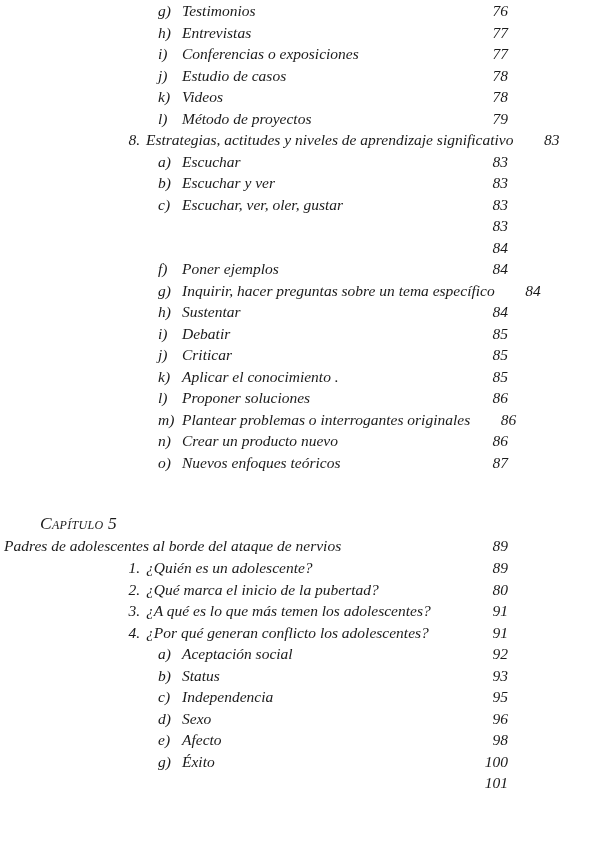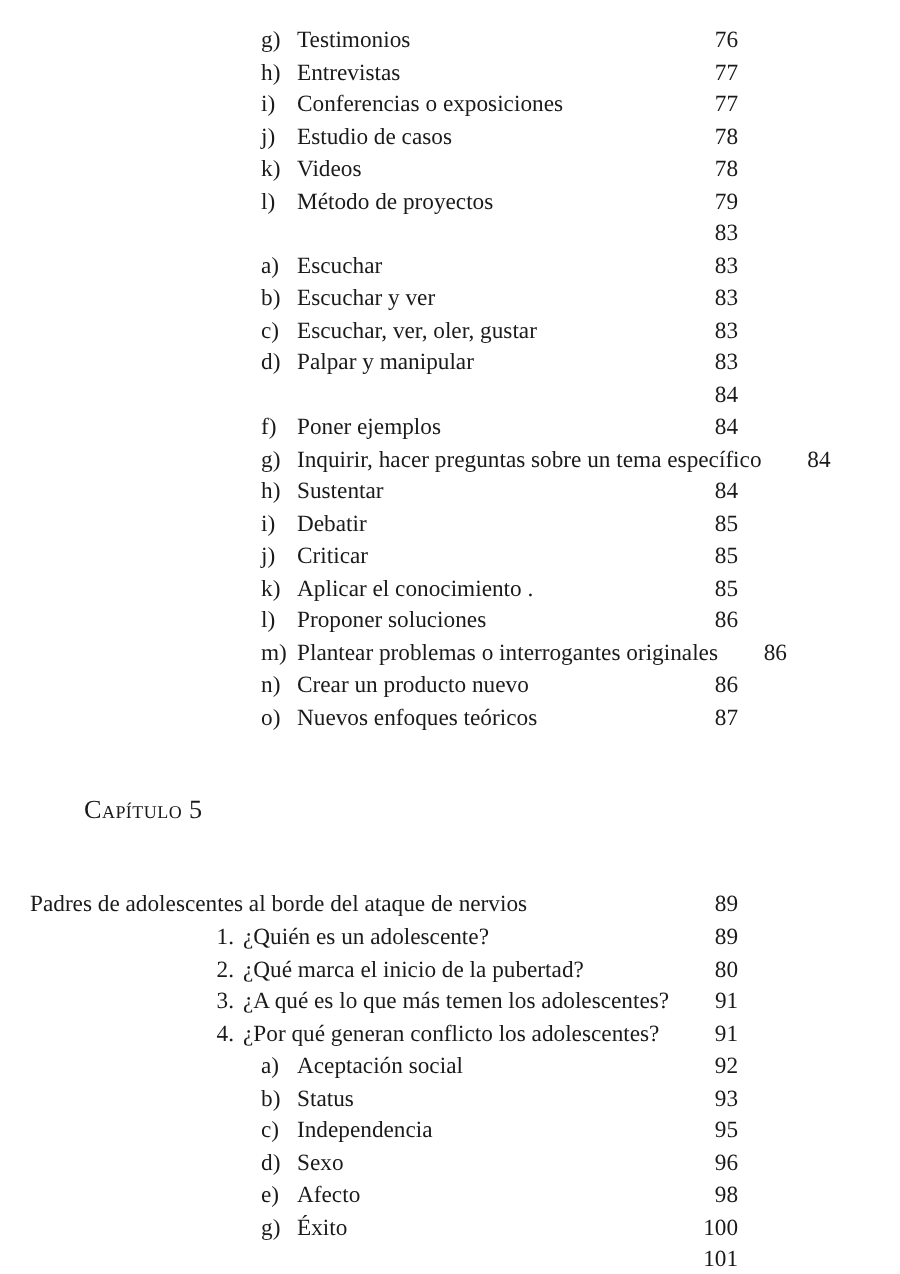--- a/index.html
+++ b/index.html
@@ -11,22 +11,23 @@
     width: 600px;
     height: 849px;
     font-family: "Liberation Serif", serif;
     color: #1a1a1a;
     overflow: hidden;
   }
   .page {
     position: relative;
     width: 512px;
     height: 849px;
-    padding: 16px;
+    padding: 0;
     box-sizing: border-box;
+    font-style: italic;
   }
   .toc {
     padding: 0 4px 0 0;
   }
   .row {
     display: flex;
     align-items: baseline;
     font-size: 15.5px;
     line-height: 21.5px;
     white-space: nowrap;
@@ -45,21 +46,20 @@
   }
   
   .lvl-letter {
     padding-left: 158px;
   }
   .lvl-num {
     padding-left: 118px;
   }
   .lvl-root {
     padding-left: 4px;
-    margin-top: 40px;
   }
   .marker {
     display: inline-block;
     width: 24px;
   }
   .num-marker {
     display: inline-block;
     width: 22px;
     text-align: right;
     margin-right: 6px;
@@ -113,40 +113,40 @@
         <span class="txt"><span class="marker">k)</span><span>Videos</span></span>
         <span class="filler"></span>
         <span class="pg">78</span>
       </div>
       <div class="row lvl-letter">
         <span class="txt"><span class="marker">l)</span><span>Método de proyectos</span></span>
         <span class="filler"></span>
         <span class="pg">79</span>
       </div>
       <div class="row lvl-num">
+        <span class="txt"><span class="num-marker">8.</span><span>Estrategias, actitudes y niveles de aprendizaje significativo</span></span>
         <span class="filler"></span>
         <span class="pg">83</span>
       </div>
       <div class="row lvl-letter">
         <span class="txt"><span class="marker">a)</span><span>Escuchar</span></span>
         <span class="filler"></span>
         <span class="pg">83</span>
       </div>
       <div class="row lvl-letter">
         <span class="txt"><span class="marker">b)</span><span>Escuchar y ver</span></span>
         <span class="filler"></span>
         <span class="pg">83</span>
       </div>
       <div class="row lvl-letter">
         <span class="txt"><span class="marker">c)</span><span>Escuchar, ver, oler, gustar</span></span>
         <span class="filler"></span>
         <span class="pg">83</span>
       </div>
       <div class="row lvl-letter">
-        <span class="txt"><span class="marker">d)</span><span>Palpar y manipular</span></span>
         <span class="filler"></span>
         <span class="pg">83</span>
       </div>
       <div class="row lvl-letter">
         <span class="filler"></span>
         <span class="pg">84</span>
       </div>
       <div class="row lvl-letter">
         <span class="txt"><span class="marker">f)</span><span>Poner ejemplos</span></span>
         <span class="filler"></span>

